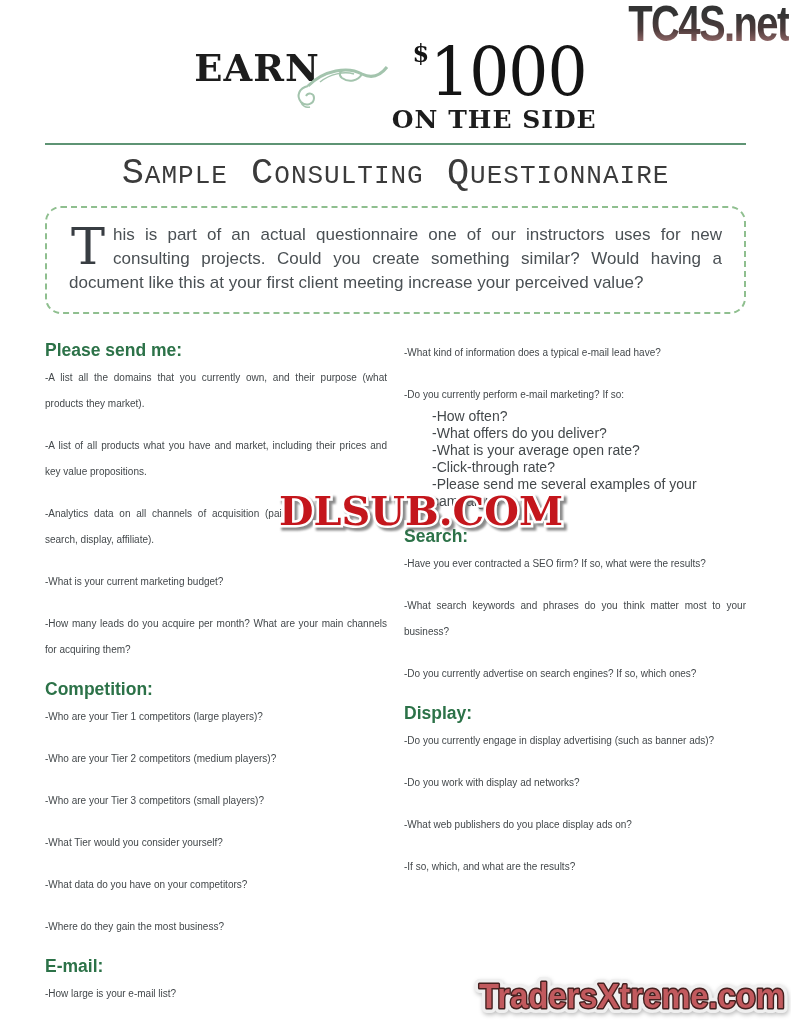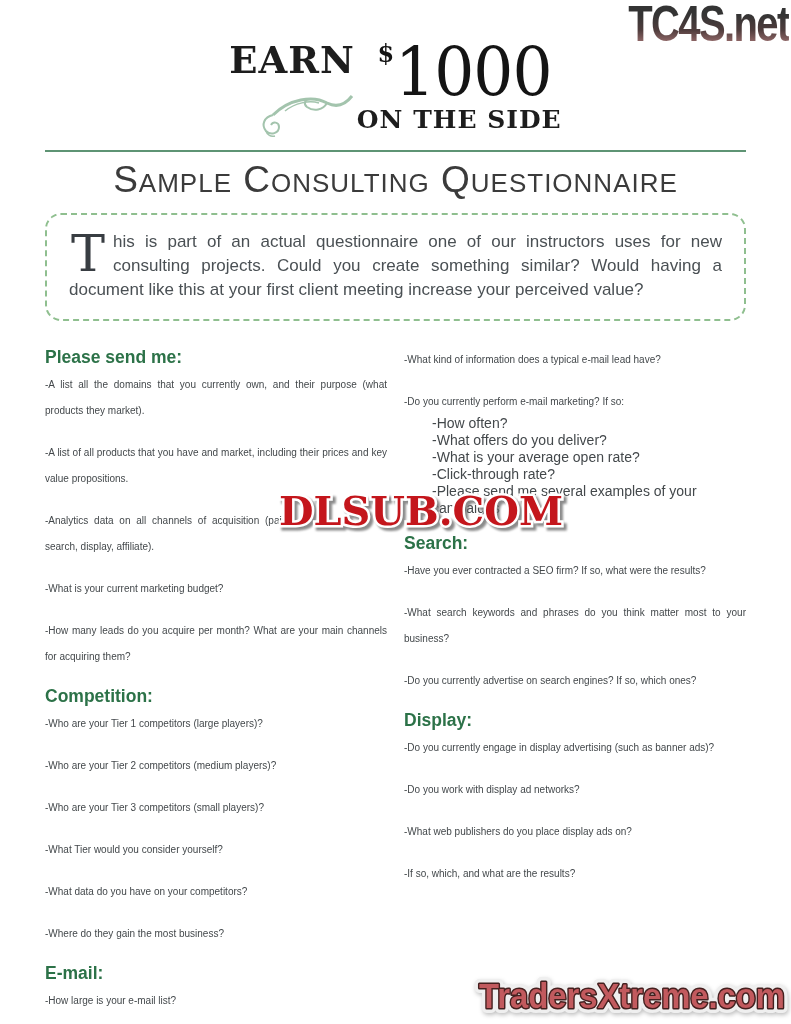--- a/index.html
+++ b/index.html
@@ -1,35 +1,35 @@
 <!DOCTYPE html>
 <html><head>
 <meta charset="utf-8">
 <style>
   html,body{margin:0;padding:0;width:791px;height:1024px;background:#ffffff;overflow:hidden;}
   body{position:relative;font-family:"Liberation Sans",sans-serif;color:#43484b;}
 
   
   .logo-wrap{display:flex;justify-content:center;margin-top:42px;}
   .logo{display:flex;align-items:flex-start;}
-  .logo-left{display:flex;flex-direction:column;align-items:flex-end;}
+  .logo-left{display:flex;flex-direction:row;align-items:flex-start;margin-top:8px;}
   .earn-word{font-family:"DejaVu Serif",serif;font-weight:bold;font-size:37px;line-height:1;
              letter-spacing:1px;color:#1d1d1d;}
   .flourish{margin-top:2px;margin-left:-26px;}
   .logo-right{display:flex;flex-direction:column;align-items:flex-end;margin-left:2px;}
   .amount-row{display:flex;align-items:flex-start;line-height:1;}
   .dollar{font-family:"DejaVu Serif",serif;font-weight:bold;font-size:24px;color:#141414;margin:0 1px 0 0;}
   .amount{font-family:"DejaVu Serif",serif;font-size:67px;line-height:0.92;color:#141414;
           transform:scaleX(0.94);transform-origin:left top;letter-spacing:-1px;}
   .tagline{font-family:"DejaVu Serif",serif;font-weight:bold;font-size:25px;letter-spacing:1px;
            color:#1d1d1d;margin-top:1px;}
 
   .rule-top{border:none;border-top:2px solid #5e9474;margin:9px 45px 0 45px;}
 
-  .doc-title{margin-top:6px;text-align:center;font-family:Liberation Sans, sans-serif;
+  .doc-title{margin-top:6px;text-align:center;font-family:Liberation Mono, monospace;
              font-variant:small-caps;font-size:37px;line-height:1.2;color:#3b3b3b;letter-spacing:1px;}
 
   
   .intro-box{margin:11px 45px 0 45px;border:2px dashed #8fbf8f;border-radius:16px;
              padding:15px 22px 17px 22px;font-size:17px;line-height:24px;color:#4a5054;
              text-align:justify;}
   .dropcap{float:left;font-family:"DejaVu Serif",serif;font-size:51px;line-height:42px;
            color:#383d42;margin:3px 8px 0 2px;}
 
   
@@ -93,21 +93,21 @@
 
 <div class="intro-box">
   <span class="dropcap">T</span><span>his is part of an actual questionnaire one of our instructors uses for new consulting projects. Could you create something similar? Would having a document like this at your first client meeting increase your perceived value?</span>
 </div>
 
 <div class="columns">
 
   <div class="col">
     <div class="sec-h">Please send me:</div>
     <p class="q">-A list all the domains that you currently own, and their purpose (what products they market).</p>
-    <p class="q">-A list of all products that you have and market, including their prices and key value propositions.</p>
+    <p class="q">-A list of all products what you have and market, including their prices and key value propositions.</p>
     <p class="q single"><span class="wide1">-Analytics data on all channels of acquisition (paid</span><br><span>search, display, affiliate).</span></p>
     <p class="q single">-What is your current marketing budget?</p>
     <p class="q">-How many leads do you acquire per month?  What are your main channels for acquiring them?</p>
 
     <div class="sec-h">Competition:</div>
     <p class="q single">-Who are your Tier 1 competitors (large players)?</p>
     <p class="q single">-Who are your Tier 2 competitors (medium players)?</p>
     <p class="q single">-Who are your Tier 3 competitors (small players)?</p>
     <p class="q single">-What Tier would you consider yourself?</p>
     <p class="q single">-What data do you have on your competitors?</p>

